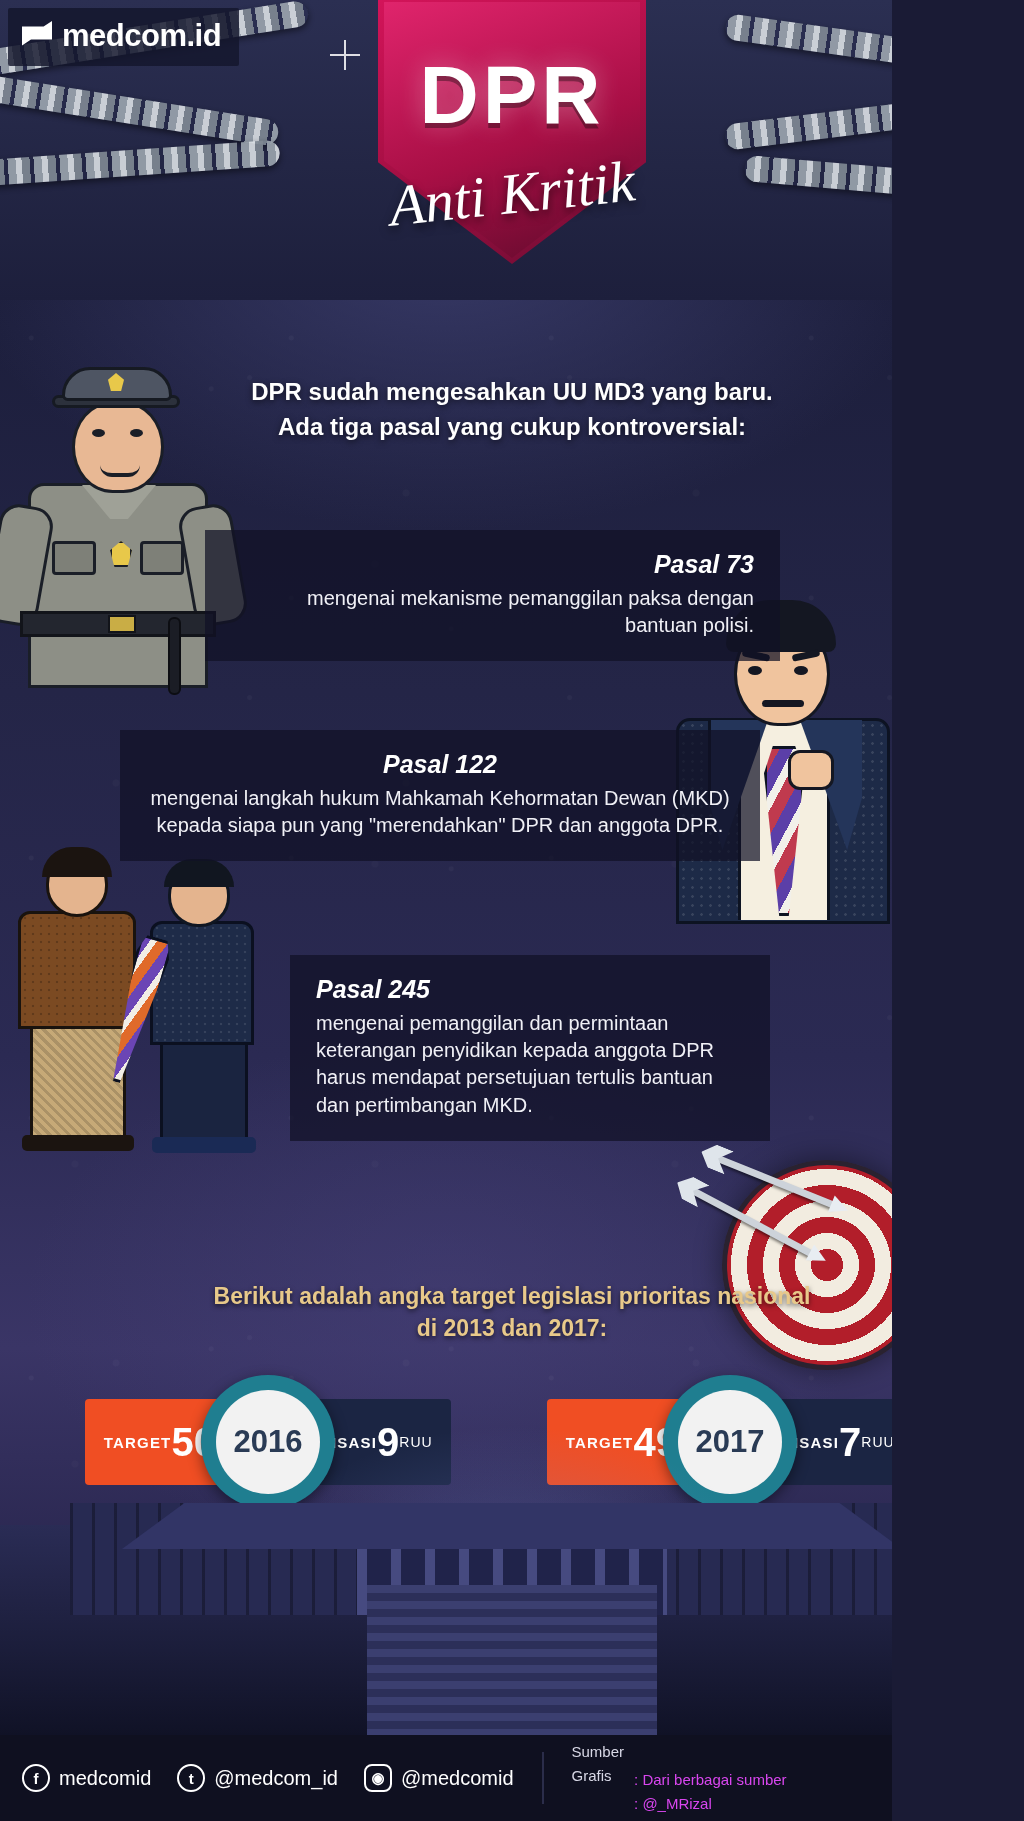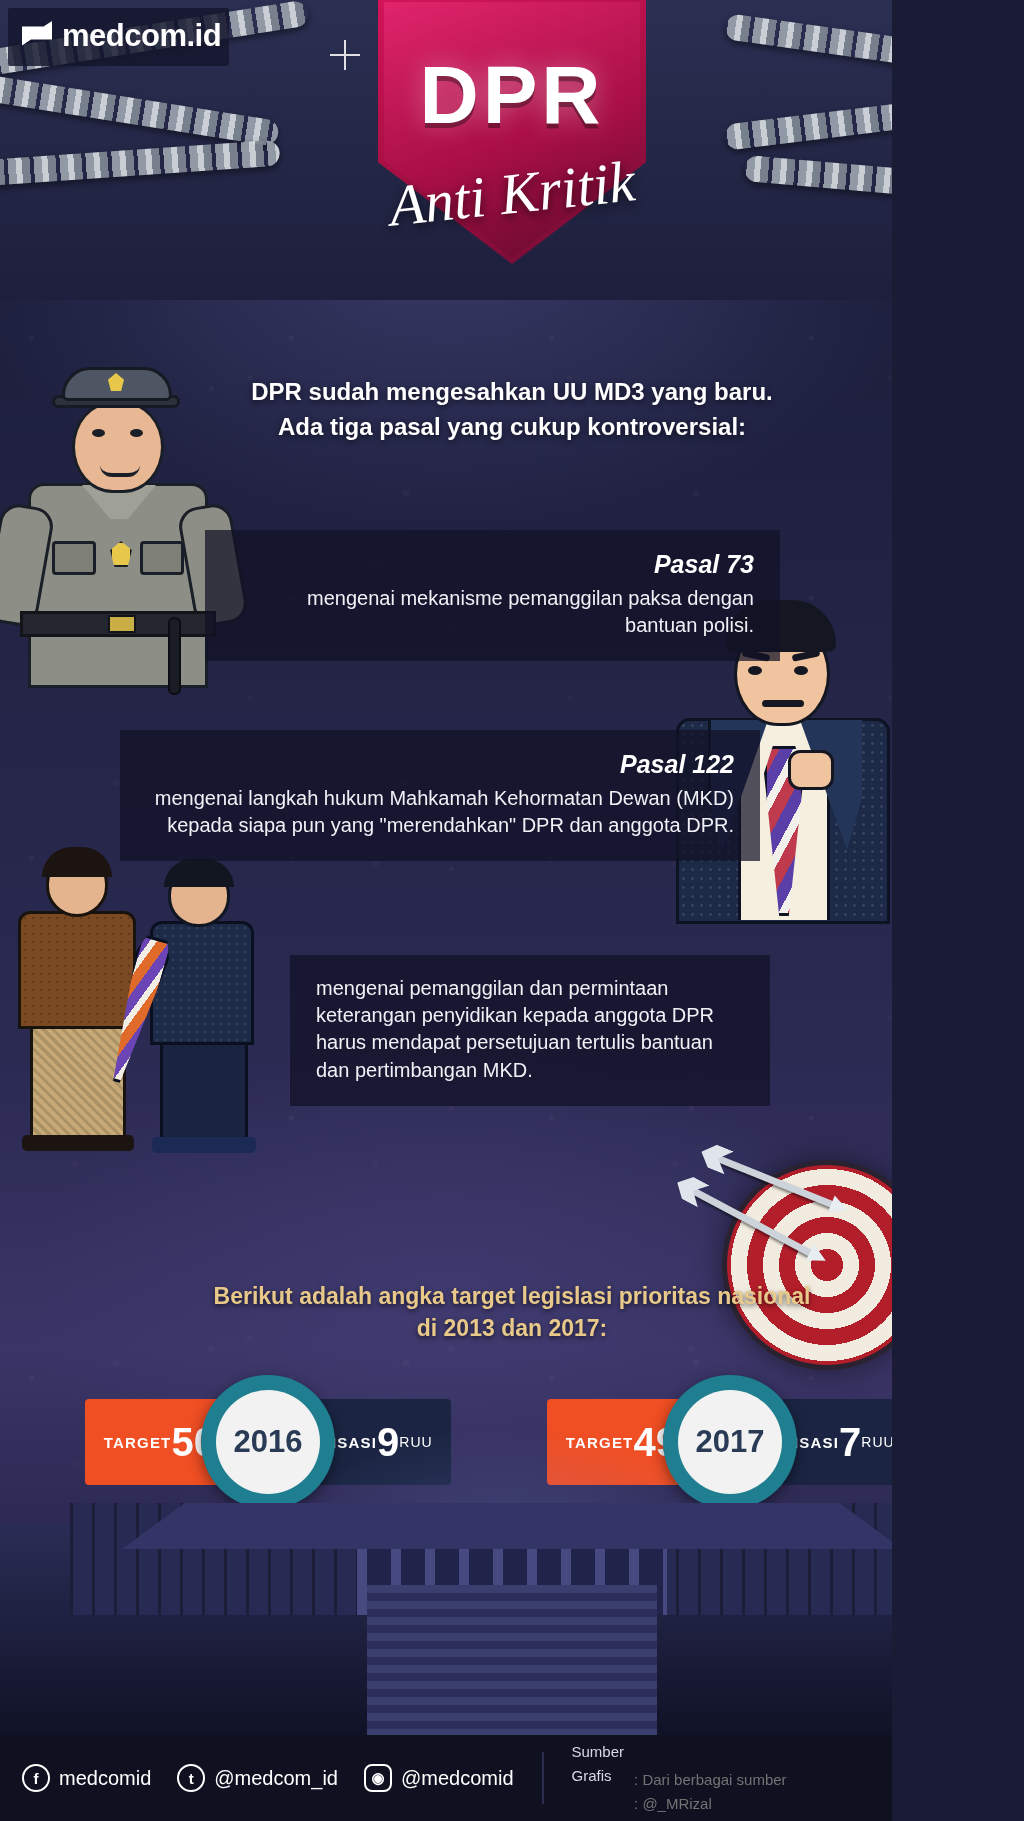--- a/index.html
+++ b/index.html
@@ -54,21 +54,21 @@
   .chain.c2 { top: 96px;  left: -40px; width: 320px; transform: rotate(9deg); }
   .chain.c3 { top: 150px; left: -20px; width: 300px; transform: rotate(-4deg); }
   .chain.c4 { top: 36px;  right: -30px; width: 330px; transform: rotate(8deg); }
   .chain.c5 { top: 104px; right: -40px; width: 340px; transform: rotate(-7deg); }
   .chain.c6 { top: 168px; right: -20px; width: 300px; transform: rotate(5deg); }
 
   .logo {
     position: absolute; top: 8px; left: 8px;
     display: flex; align-items: center; gap: 10px;
     background: rgba(20,22,44,.82);
-    padding: 10px 8px 12px 14px;
+    padding: 10px 18px 12px 14px;
     border-radius: 2px;
   }
   .logo-mark {
     width: 30px; height: 30px;
     background: #fff;
     clip-path: polygon(0 18%, 72% 18%, 100% 0, 100% 62%, 30% 62%, 0 82%);
   }
   .logo-text { color: #fff; font-size: 31px; font-weight: bold; letter-spacing: -0.5px; }
 
   .shield {
@@ -116,21 +116,21 @@
   .card {
     position: absolute;
     background: rgba(16,17,38,.72);
     padding: 20px 26px 22px 26px;
     color: #fff;
   }
   .card h3 { font-size: 25px; font-weight: bold; margin-bottom: 6px; font-style: italic; }
   .card p  { font-size: 20px; line-height: 1.36; color: #f0f0f6; }
 
   .card-1 { top: 530px; left: 205px; width: 575px; text-align: right; }
-  .card-2 { top: 730px; left: 120px; width: 640px; text-align: right; }
+  .card-2 { top: 730px; left: 120px; width: 640px; text-align: center; }
   .card-3 { top: 955px; left: 290px; width: 480px; text-align: left; }
 
   
   .char { position: absolute; }
 
   
   .police { top: 365px; left: 0; width: 230px; height: 320px; }
   .pol-hat { position: absolute; top: 2px; left: 62px; width: 110px; height: 34px; background: #4e5563; border-radius: 40px 40px 8px 8px; border: 3px solid #161a22; }
   .pol-hat-brim { position: absolute; top: 30px; left: 52px; width: 128px; height: 13px; background: #2c313c; border-radius: 7px; border: 3px solid #161a22; }
   .pol-badge-hat { position: absolute; top: 8px; left: 108px; width: 16px; height: 18px; background: #e8c84a; clip-path: polygon(50% 0,100% 38%,82% 100%,18% 100%,0 38%); }
@@ -258,21 +258,21 @@
   .footer { position: absolute; bottom: 0; left: 0; width: 1024px; height: 86px;
     background: #0f1020; display: flex; align-items: center; }
   .socials { display: flex; align-items: center; gap: 26px; padding-left: 22px; }
   .social { display: flex; align-items: center; gap: 9px; color: #fff; font-size: 20px; }
   .soc-ic { width: 28px; height: 28px; border-radius: 50%; border: 2px solid #fff;
     display: flex; align-items: center; justify-content: center; font-size: 15px; font-weight: bold; color: #fff; }
   .soc-ic.ig { border-radius: 8px; }
   .foot-divider { width: 2px; height: 52px; background: #2b2d4a; margin-left: 28px; }
   .source { margin-left: 28px; display: flex; gap: 10px; color: #fff; font-size: 15px; line-height: 1.6; }
   .source .labels { color: #d8d8e6; }
-  .source .values { color: #737373; margin-top: 28px; }
+  .source .values { color: #d946ef; margin-top: 28px; }
 </style>
 </head>
 <body>
 
 <div class="page">
   <div class="grunge"></div>
 
   <div class="header">
     <div class="header-bg"></div>
     <div class="chain c1"></div>
@@ -355,20 +355,21 @@
     <h3>Pasal 73</h3>
     <p>mengenai mekanisme pemanggilan paksa dengan bantuan polisi.</p>
   </div>
 
   <div class="card card-2">
     <h3>Pasal 122</h3>
     <p>mengenai langkah hukum Mahkamah Kehormatan Dewan (MKD) kepada siapa pun yang "merendahkan" DPR dan anggota DPR.</p>
   </div>
 
   <div class="card card-3">
+    <h3>Pasal 245</h3>
     <p>mengenai pemanggilan dan permintaan keterangan penyidikan kepada anggota DPR harus mendapat persetujuan tertulis bantuan dan pertimbangan MKD.</p>
   </div>
 
   <div class="target-art">
     <div class="bullseye"></div>
     <div class="arrow a1"></div>
     <div class="arrow a2"></div>
   </div>
 
   <div class="stats-head">

